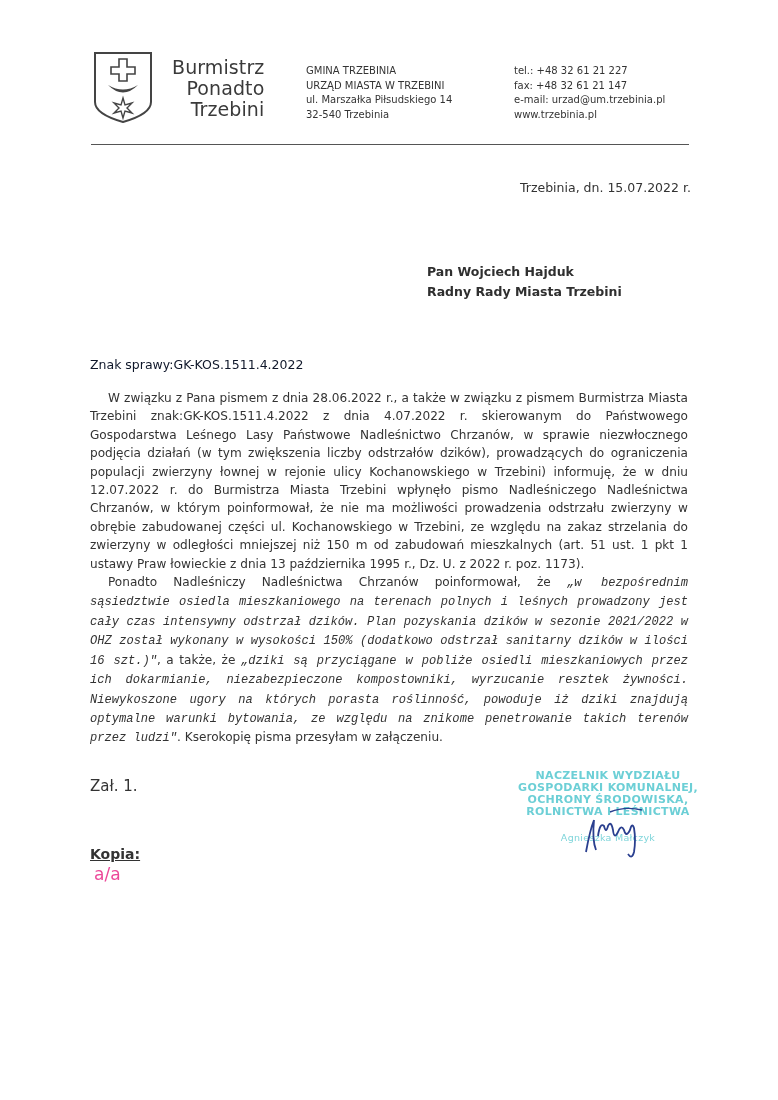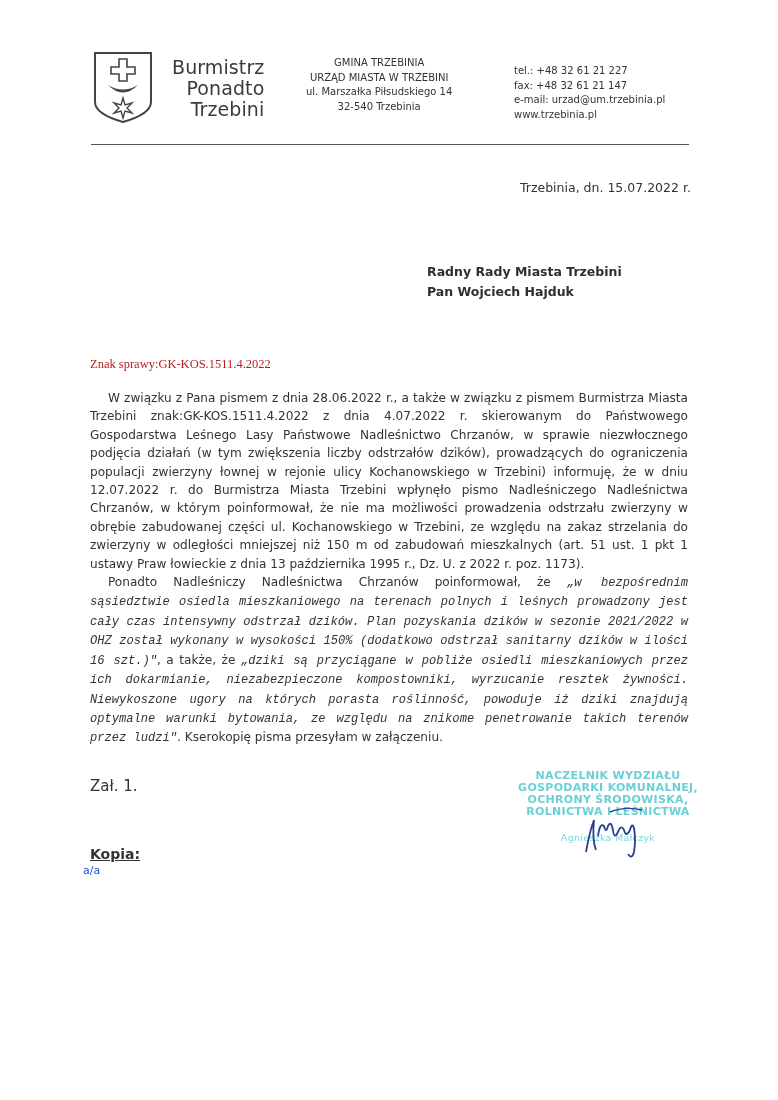--- a/index.html
+++ b/index.html
@@ -6,40 +6,40 @@
   body {
     width: 778px; height: 1100px; position: relative; overflow: hidden;
     font-family: "DejaVu Sans", "Liberation Sans", sans-serif;
     color: #2b2b2b;
   }
   .abs { position: absolute; }
   
   .logo { left: 92px; top: 50px; width: 62px; height: 74px; }
   .brand { left: 172px; top: 57px; font-size: 19px; line-height: 21px; color: #3a3a3a; font-weight: 500; letter-spacing: 0.1px; }
   .brand div { font-family: "DejaVu Sans", sans-serif; text-align: right; }
-  .office { left: 306px; top: 56px; font-size: 10px; line-height: 14.5px; color: #333; text-align: center; }
+  .office { left: 306px; top: 64px; font-size: 10px; line-height: 14.5px; color: #333; }
   .office div { white-space: nowrap; }
   .contact { left: 514px; top: 64px; font-size: 10px; line-height: 14.5px; color: #333; }
   .contact div { white-space: nowrap; }
   .rule { left: 91px; top: 144px; width: 598px; height: 0; border-top: 1.5px solid #555; }
   
   .date { left: 520px; top: 180px; font-size: 12.5px; color: #333; white-space: nowrap; }
   .addressee { left: 427px; top: 262px; font-size: 12.5px; line-height: 20px; font-weight: bold; color: #2f2f2f; }
-  .case { left: 90px; top: 357px; font-size: 12.5px; color: #b91c1c; white-space: nowrap; font-family: Liberation Serif, serif; }
+  .case { left: 90px; top: 357px; font-size: 12.5px; color: #0f172a; white-space: nowrap; }
   
   .body-text {
     left: 90px; top: 389px; width: 598px;
     font-size: 12.1px; line-height: 18.4px; color: #333;
     text-align: justify;
   }
   .body-text p { margin: 0; text-indent: 18px; }
   .body-text em { font-style: italic; font-family: Liberation Mono, monospace; }
   .attach { left: 90px; top: 762px; font-size: 15px; color: #333; margin-top: 15px; }
   .copy-label { left: 90px; top: 846px; font-size: 14px; font-weight: bold; text-decoration: underline; color: #333; }
-  .copy-value { left: 83px; top: 864px; font-size: 11px; color: #1d4ed8; }
+  .copy-value { left: 94px; top: 864px; font-size: 17px; color: #ec4899; }
   
   .stamp {
     left: 510px; top: 770px; width: 196px; text-align: center;
     color: #6ccfd6; font-weight: bold; font-size: 11px; line-height: 12px;
     letter-spacing: 0.3px;
   }
   .stamp .name { font-weight: normal; font-size: 9.5px; margin-top: 14px; color: #7fd5da; }
   .signature { left: 580px; top: 800px; width: 70px; height: 60px; }
 </style>
 </head>
@@ -70,22 +70,22 @@
   <div>fax: +48 32 61 21 147</div>
   <div>e-mail: urzad@um.trzebinia.pl</div>
   <div>www.trzebinia.pl</div>
 </div>
 
 <div class="abs rule"></div>
 
 <div class="abs date">Trzebinia, dn. 15.07.2022 r.</div>
 
 <div class="abs addressee">
+  <div>Pan Wojciech Hajduk</div>
   <div>Radny Rady Miasta Trzebini</div>
-  <div>Pan Wojciech Hajduk</div>
 </div>
 
 <div class="abs case">Znak sprawy:GK-KOS.1511.4.2022</div>
 
 <div class="abs body-text">
   <p>W związku z Pana pismem z dnia 28.06.2022 r., a także w związku z pismem Burmistrza Miasta Trzebini znak:GK-KOS.1511.4.2022 z dnia 4.07.2022 r. skierowanym do Państwowego Gospodarstwa Leśnego Lasy Państwowe Nadleśnictwo Chrzanów, w sprawie niezwłocznego podjęcia działań (w tym zwiększenia liczby odstrzałów dzików), prowadzących do ograniczenia populacji zwierzyny łownej w rejonie ulicy Kochanowskiego w Trzebini) informuję, że w dniu 12.07.2022 r. do Burmistrza Miasta Trzebini wpłynęło pismo Nadleśniczego Nadleśnictwa Chrzanów, w którym poinformował, że nie ma możliwości prowadzenia odstrzału zwierzyny w obrębie zabudowanej części ul. Kochanowskiego w Trzebini, ze względu na zakaz strzelania do zwierzyny w odległości mniejszej niż 150 m od zabudowań mieszkalnych (art. 51 ust. 1 pkt 1 ustawy Praw łowieckie z dnia 13 października 1995 r., Dz. U. z 2022 r. poz. 1173).</p>
   <p><span>Ponadto Nadleśniczy Nadleśnictwa Chrzanów poinformował, że </span><em>„w bezpośrednim sąsiedztwie osiedla mieszkaniowego na terenach polnych i leśnych prowadzony jest cały czas intensywny odstrzał dzików. Plan pozyskania dzików w sezonie 2021/2022 w OHZ został wykonany w wysokości 150% (dodatkowo odstrzał sanitarny dzików w ilości 16 szt.)"</em><span>, a także, że </span><em>„dziki są przyciągane w pobliże osiedli mieszkaniowych przez ich dokarmianie, niezabezpieczone kompostowniki, wyrzucanie resztek żywności. Niewykoszone ugory na których porasta roślinność, powoduje iż dziki znajdują optymalne warunki bytowania, ze względu na znikome penetrowanie takich terenów przez ludzi"</em><span>. Kserokopię pisma przesyłam w załączeniu.</span></p>
 </div>
 
 <div class="abs attach">Zał. 1.</div>

